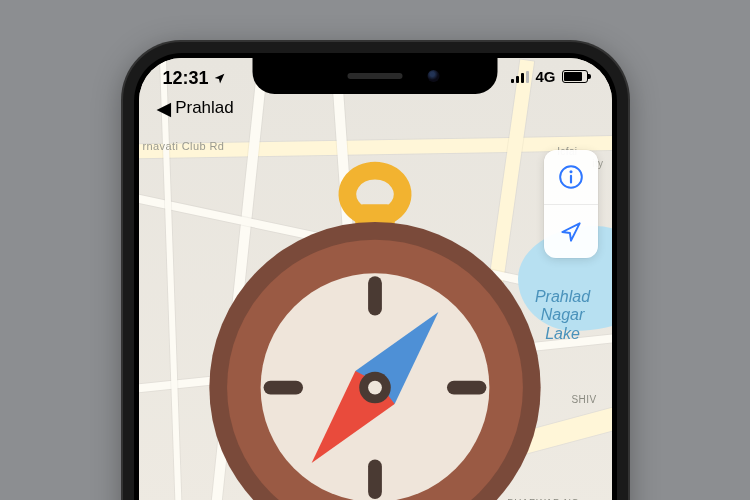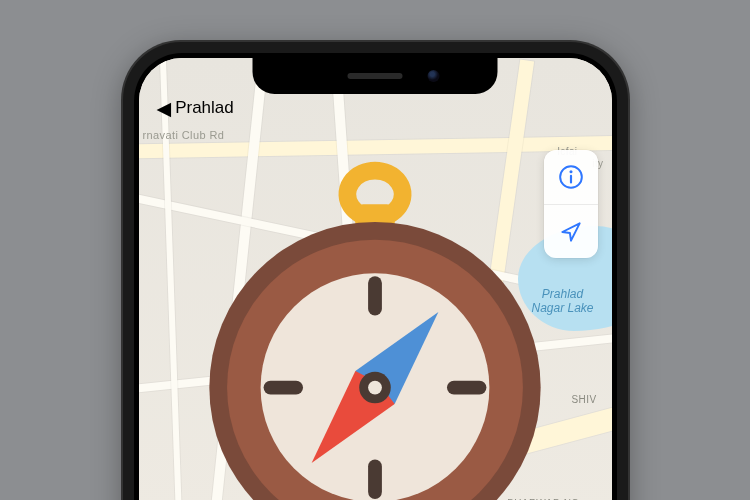--- a/index.html
+++ b/index.html
@@ -173,21 +173,21 @@
       width: 140px;
       height: 105px;
       background: #b7e0f1;
       border-radius: 55% 45% 60% 40% / 50% 55% 45% 50%;
     }
     .lake-label {
       position: absolute;
       top: 230px;
       right: 14px;
       width: 70px;
-      font-size: 12px;
+      font-size: 16px;
       line-height: 1.15;
       font-style: italic;
       color: #4a92bb;
       text-align: center;
     }
     .label {
       position: absolute;
       font-size: 10px;
       color: #8a8a80;
       letter-spacing: 0.4px;
@@ -235,40 +235,62 @@
 
 <div class="phone-shell">
   <div class="phone-bezel">
     <div class="screen">
 
       <div class="notch">
         <div class="speaker"></div>
         <div class="camera"></div>
       </div>
 
+      <div class="status-bar">
+        <div class="status-left">
+          <span>12:31</span>
+          <span class="loc-arrow-small">
+            <svg viewBox="0 0 24 24">
+                <path d="M3 11 L21 3 L13 21 L11 13 Z" fill="#000"></path>
+              </svg>
+          </span>
+        </div>
+        <div class="status-right">
+          <div class="signal-bars">
+            <span></span>
+              <span></span>
+              <span></span>
+              <span></span>
+          </div>
+          <span>4G</span>
+          <div class="battery">
+              <div class="fill"></div>
+            </div>
+        </div>
+      </div>
 
       <div class="back-row">
         <span class="chev">◀</span>
         <span>Prahlad</span>
       </div>
 
       <div class="map">
         <div class="road main r1"></div>
         <div class="road main r2"></div>
         <div class="road r3"></div>
         <div class="road r4"></div>
         <div class="road main r5"></div>
         <div class="road r6"></div>
         <div class="road r7"></div>
         <div class="road r8"></div>
 
         <div class="lake"></div>
         <div class="lake-label">Prahlad Nagar Lake</div>
 
-        <div class="label road-lab" style="top:71px;left:4px">rnavati Club Rd</div>
+        <div class="label road-lab" style="top:82px;left:4px">rnavati Club Rd</div>
         <div class="label" style="top:88px;right:34px;color:#9a9a90">Icfai</div>
         <div class="label" style="top:100px;right:8px;color:#9a9a90">ity</div>
         <div class="label" style="top:336px;right:15px">SHIV</div>
         <div class="label" style="top:408px;left:278px;width:90px">SIMANDHAR TENEMENT</div>
         <div class="label" style="top:440px;right:32px">BHARWAD NO</div>
         <div class="label road-lab" style="top:380px;left:268px;transform:rotate(80deg)">Vas</div>
 
         <div class="poi-label" style="top:400px;left:140px">
           <span class="poi-pin" style="background:#f2b330"></span>
           <span>Fries Wallah</span>

